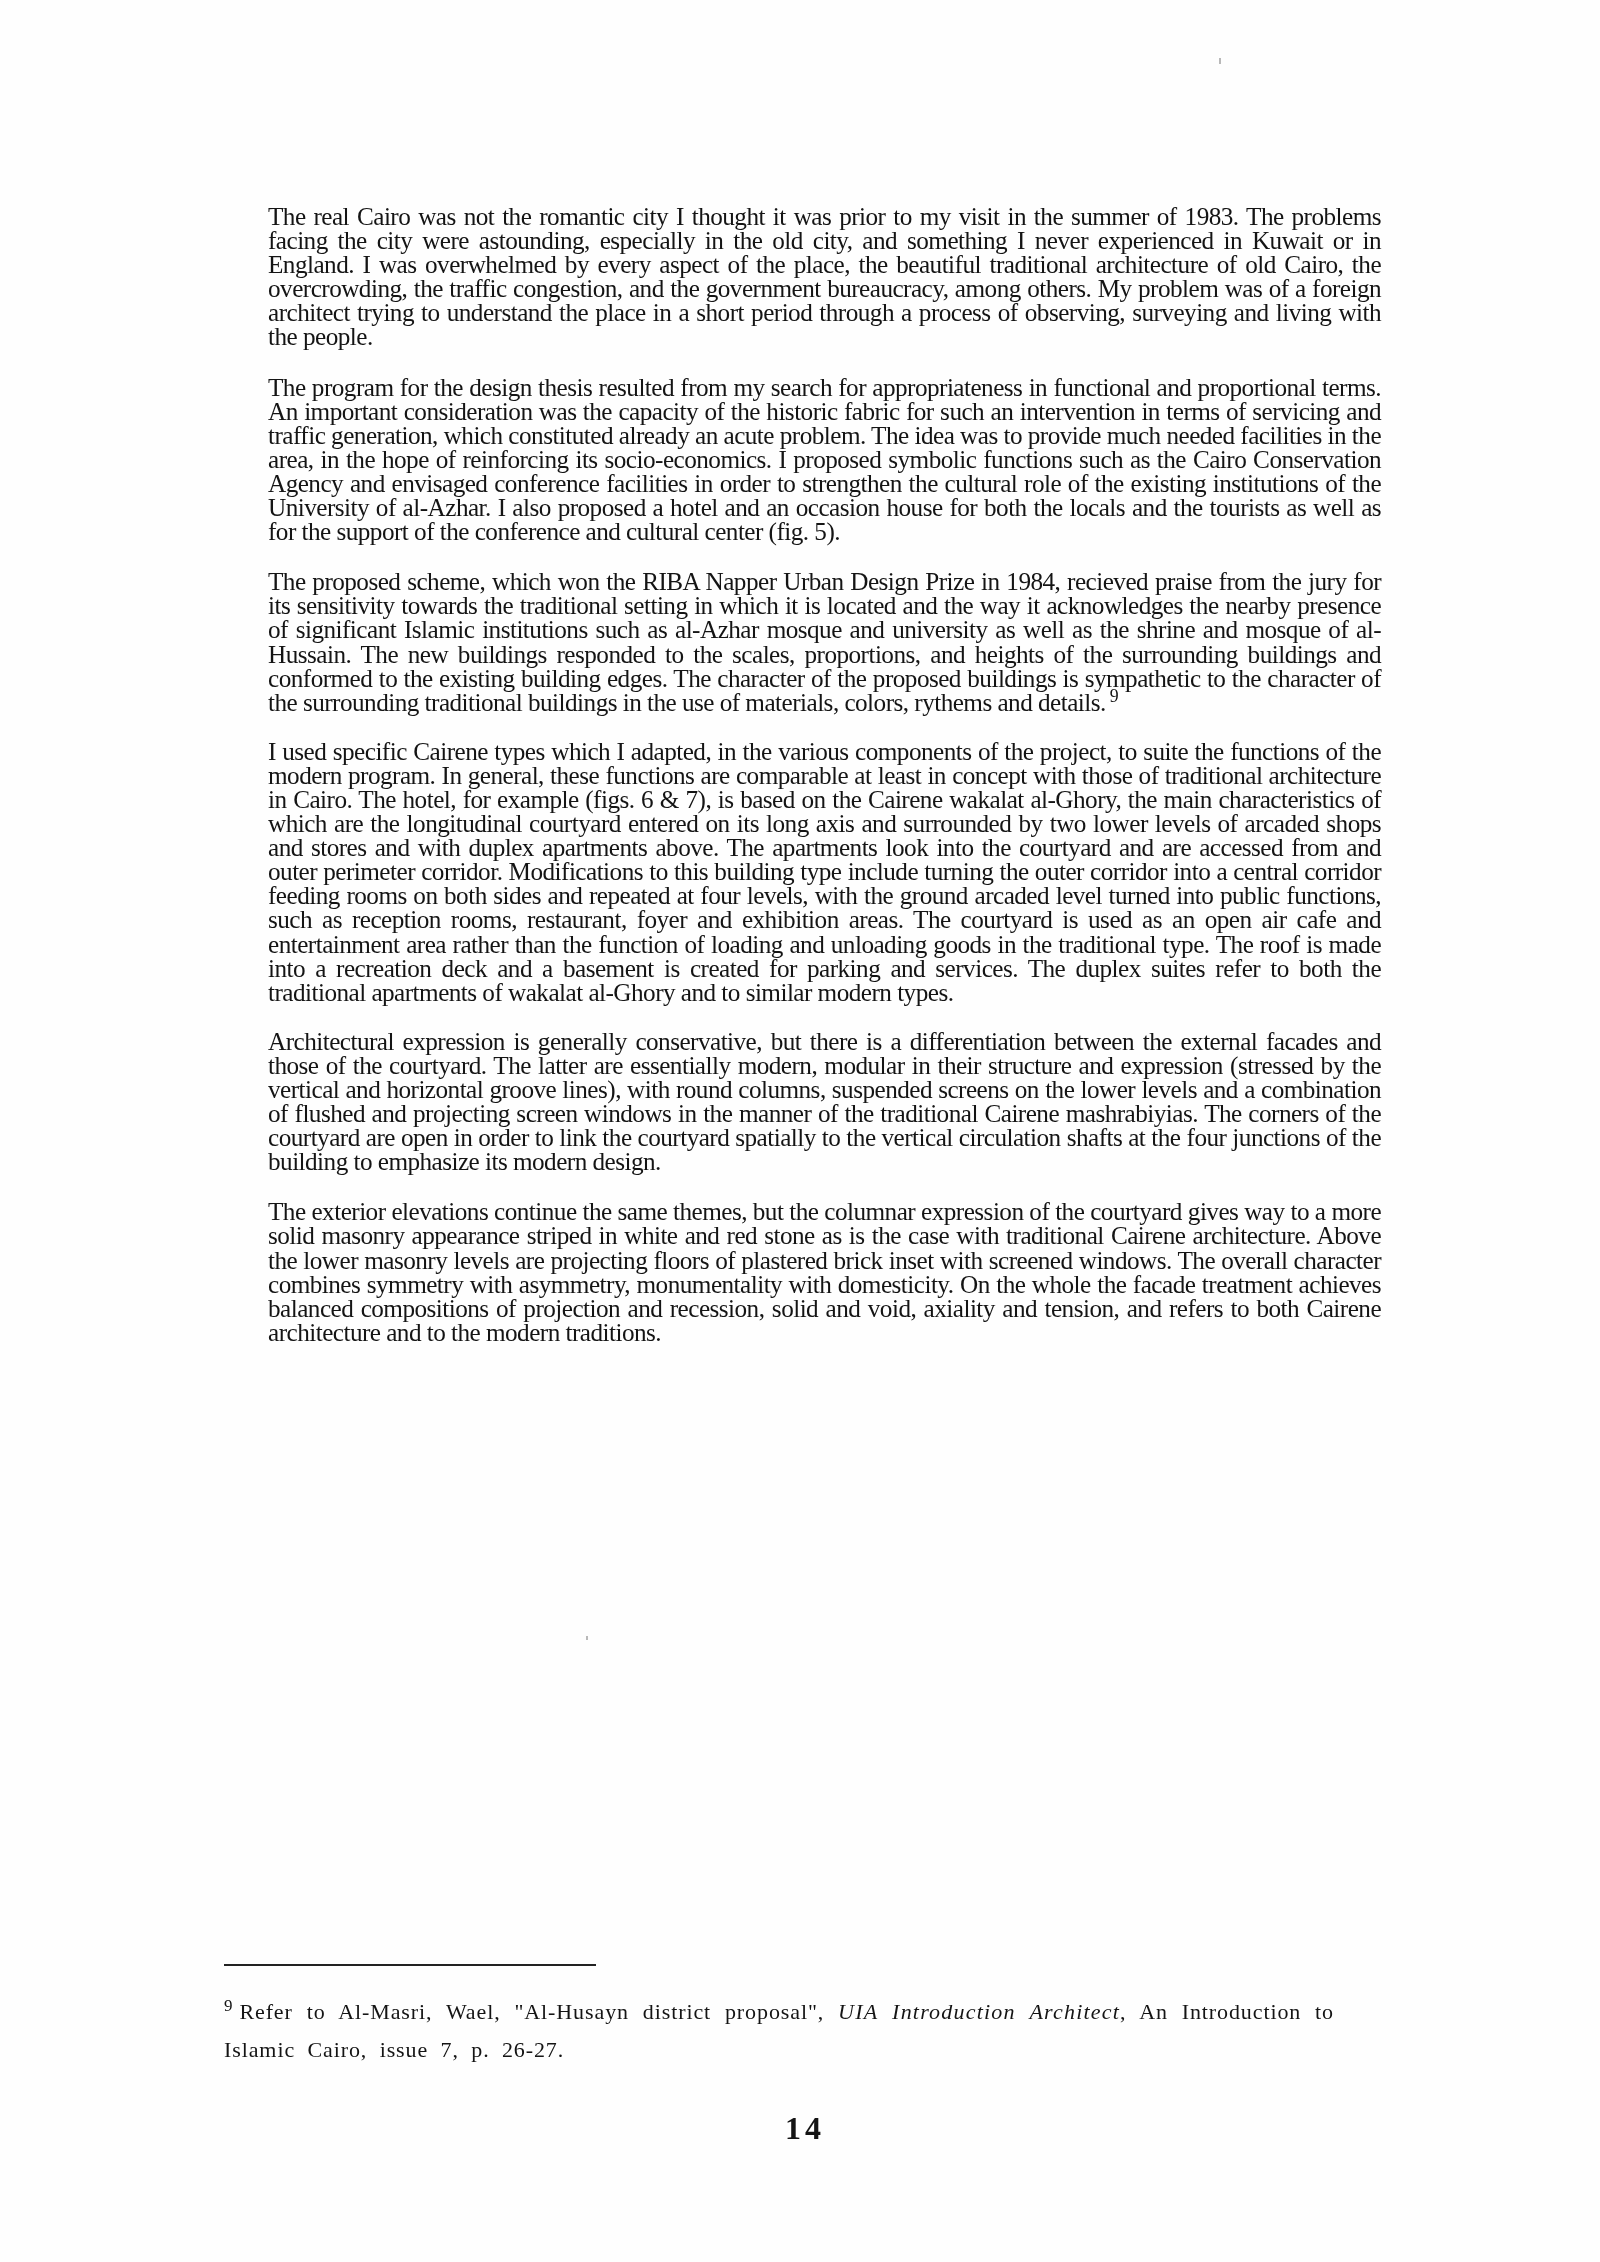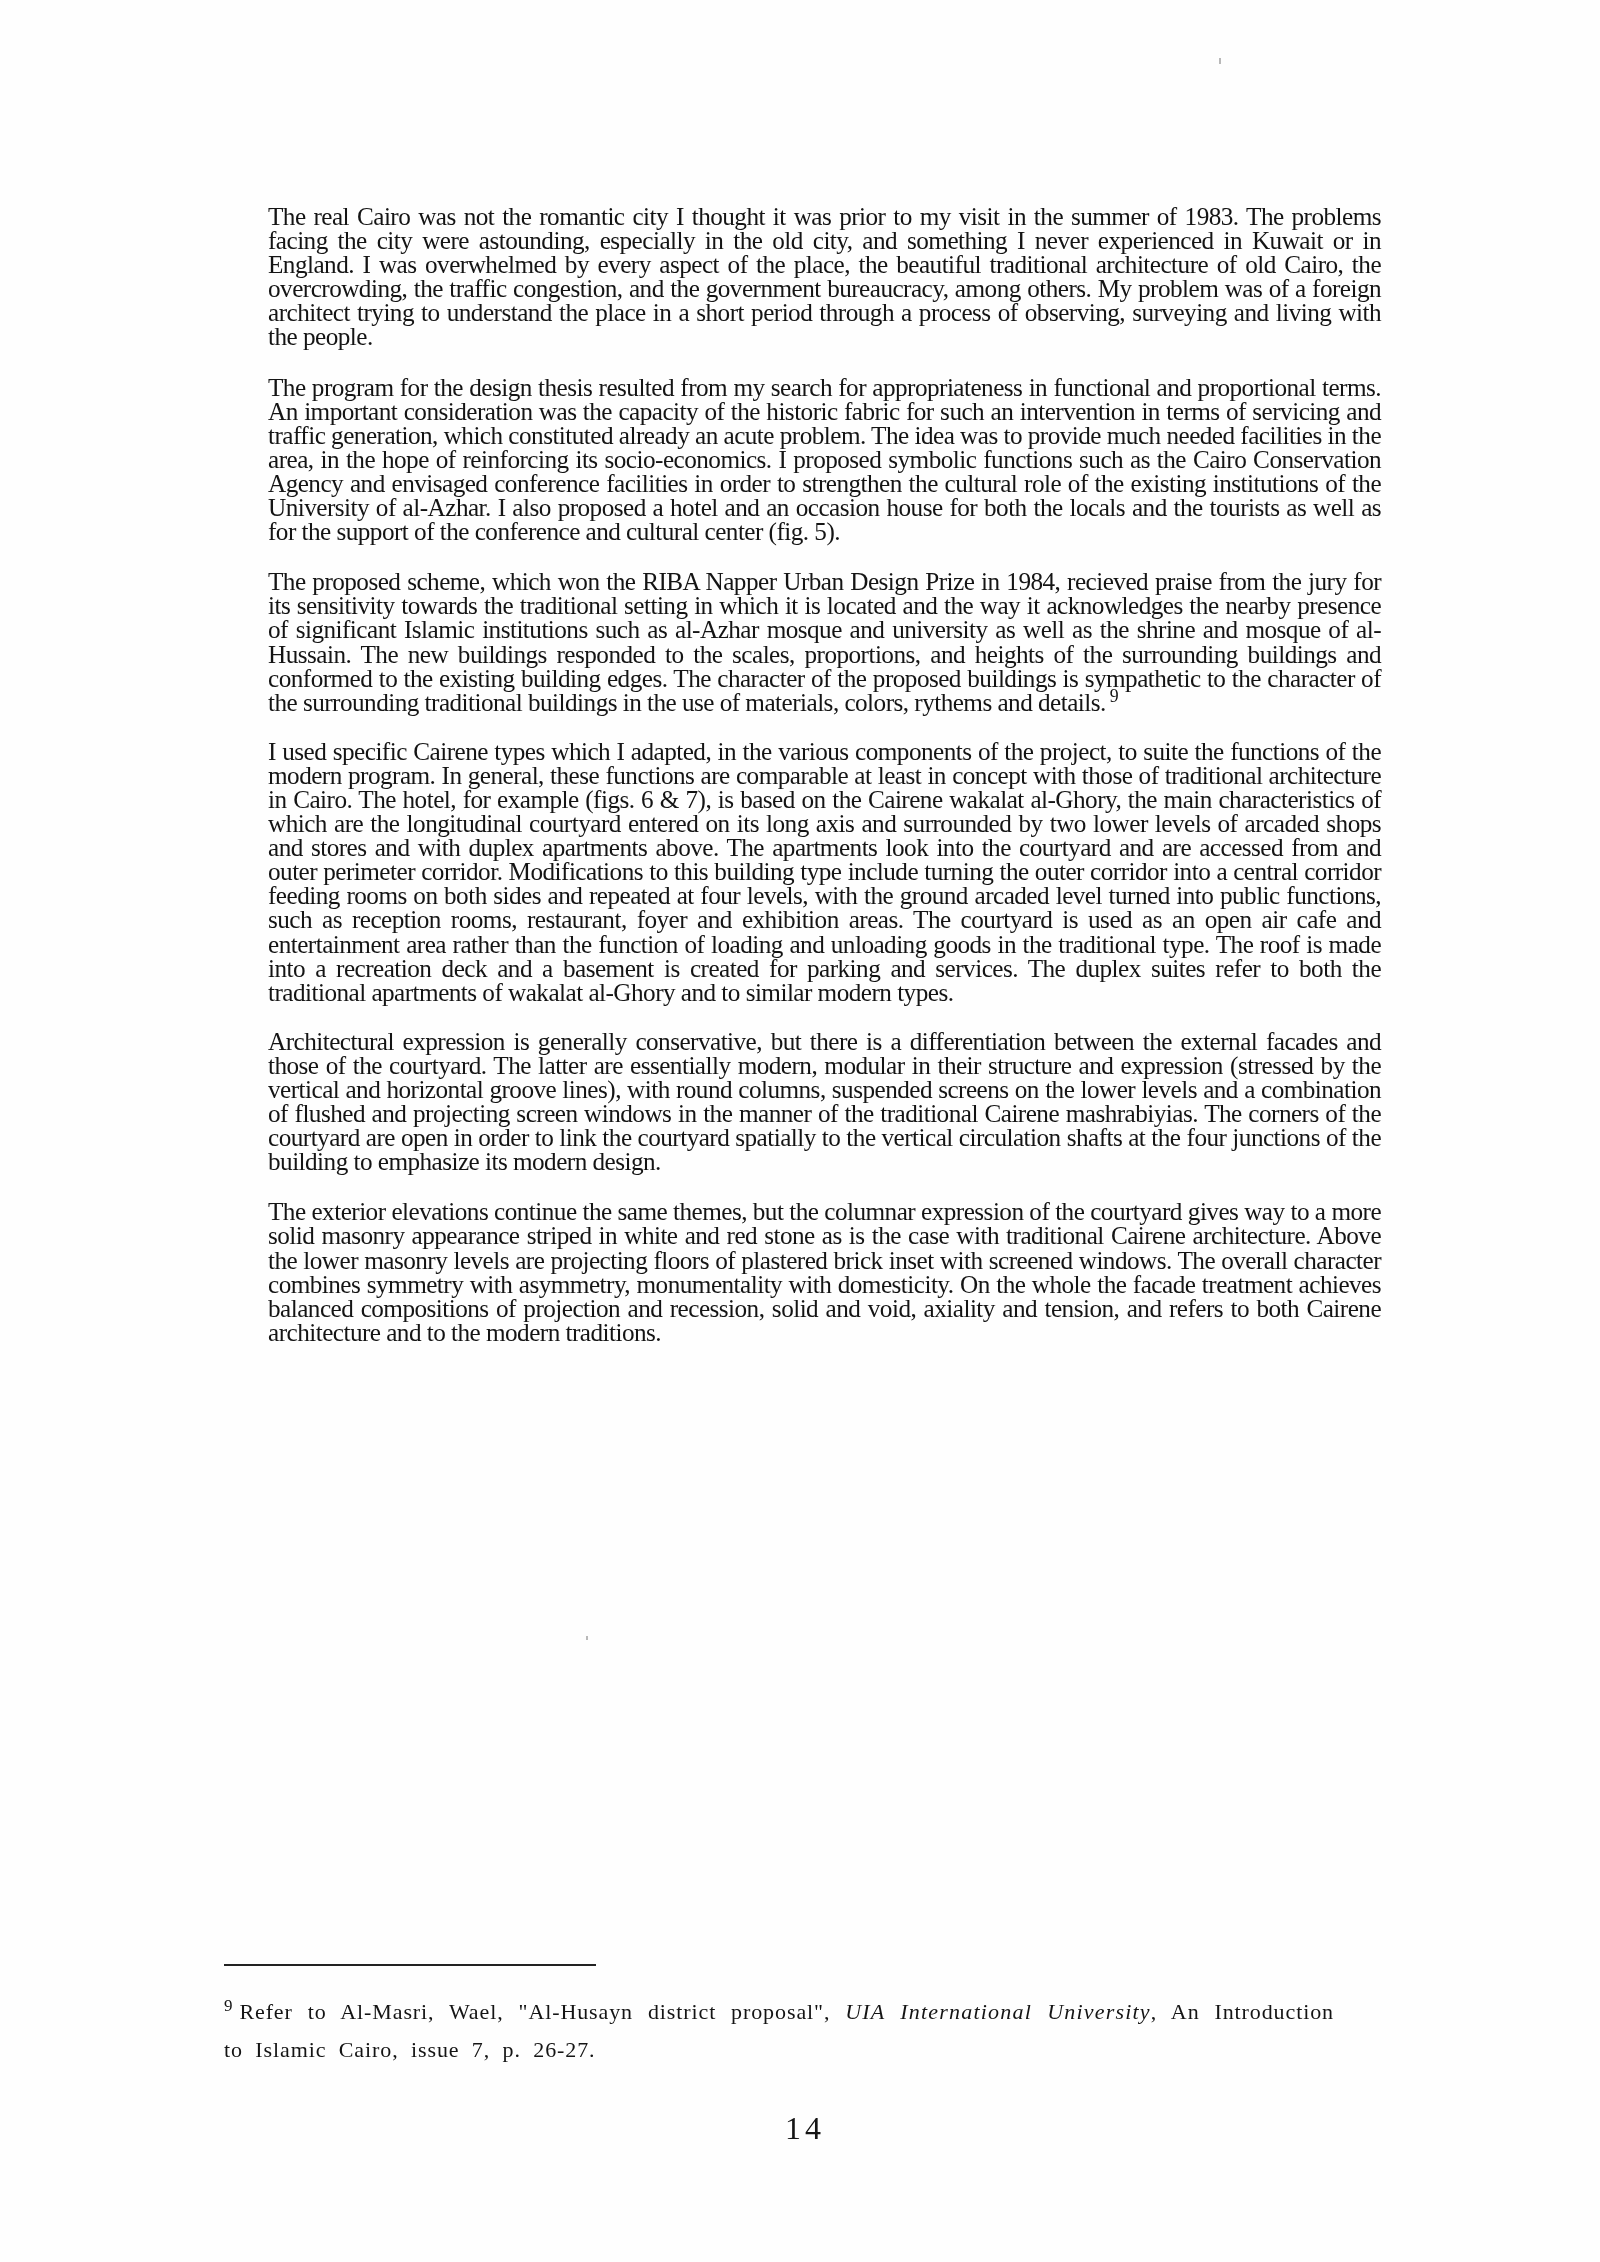--- a/index.html
+++ b/index.html
@@ -78,20 +78,21 @@
   .page-number {
     position: absolute;
     left: 0;
     width: 1600px;
     top: 2110px;
     text-align: center;
     font-size: 32px;
     letter-spacing: 4px;
     padding-left: 10px;
     box-sizing: border-box;
+    font-weight: bold;
   }
   .speck {
     position: absolute;
     width: 2px; height: 6px;
     background: #b9b9b9;
   }
 </style>
 </head>
 <body>
 
@@ -114,20 +115,20 @@
       <span>Architectural expression is generally conservative, but there is a differentiation between the external facades and those of the courtyard. The latter are essentially modern, modular in their structure and expression (stressed by the vertical and horizontal groove lines), with round columns,  suspended screens on the lower levels and a combination of flushed and projecting screen windows in the manner of the traditional Cairene mashrabiyias. The corners of the courtyard are open in order to link the courtyard spatially to the vertical circulation shafts at the four junctions of the building to emphasize its modern design.</span>
     </p>
     <p class="para p6">
       <span>The exterior elevations continue the same themes, but the columnar expression of the courtyard gives way to a more solid masonry appearance striped in white and red stone as is the case with traditional Cairene architecture. Above the lower masonry levels are projecting floors of plastered brick inset with screened windows. The overall character combines symmetry with asymmetry, monumentality with domesticity. On the whole the facade treatment achieves balanced compositions of projection and recession, solid and void, axiality and tension, and refers to both Cairene architecture and to the modern traditions.</span>
     </p>
   </div>
 
   <div class="footnote-rule"></div>
 
   <div class="footnote">
-    <span class="fn-num">9</span><span>Refer to Al-Masri, Wael, "Al-Husayn district proposal", </span><i>UIA International University</i><span>, An Introduction to Islamic Cairo, issue 7, p. 26-27.</span>
+    <span class="fn-num">9</span><span>Refer to Al-Masri, Wael, "Al-Husayn district proposal", </span><i>UIA Introduction Architect</i><span>, An Introduction to Islamic Cairo, issue 7, p. 26-27.</span>
   </div>
 
   <div class="page-number">14</div>
 
   <div class="speck" style="left:1219px; top:58px;"></div>
   <div class="speck" style="left:586px; top:1636px; height:4px;"></div>
 </div>
 
 </body></html>

